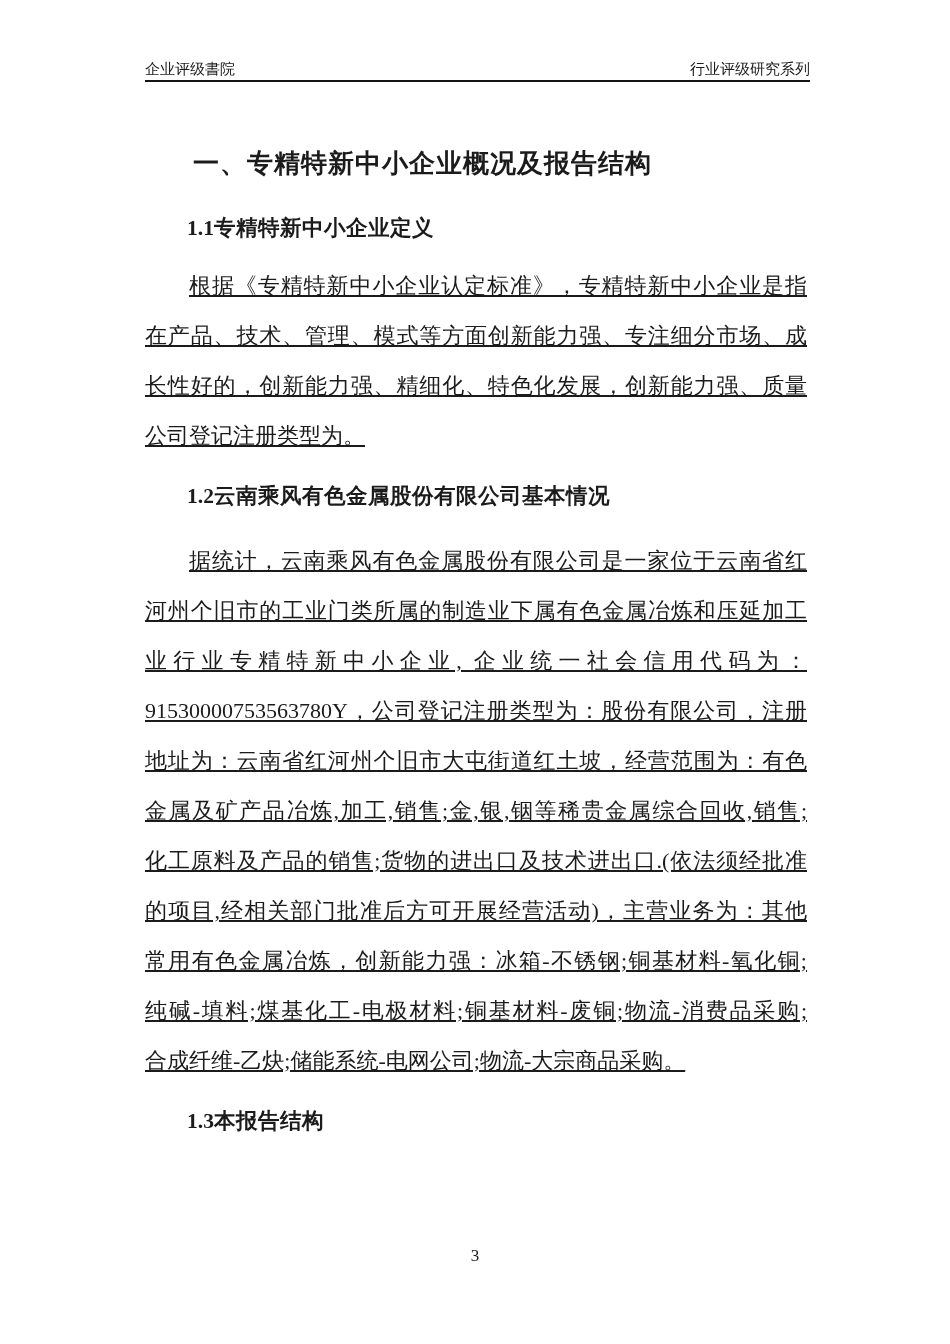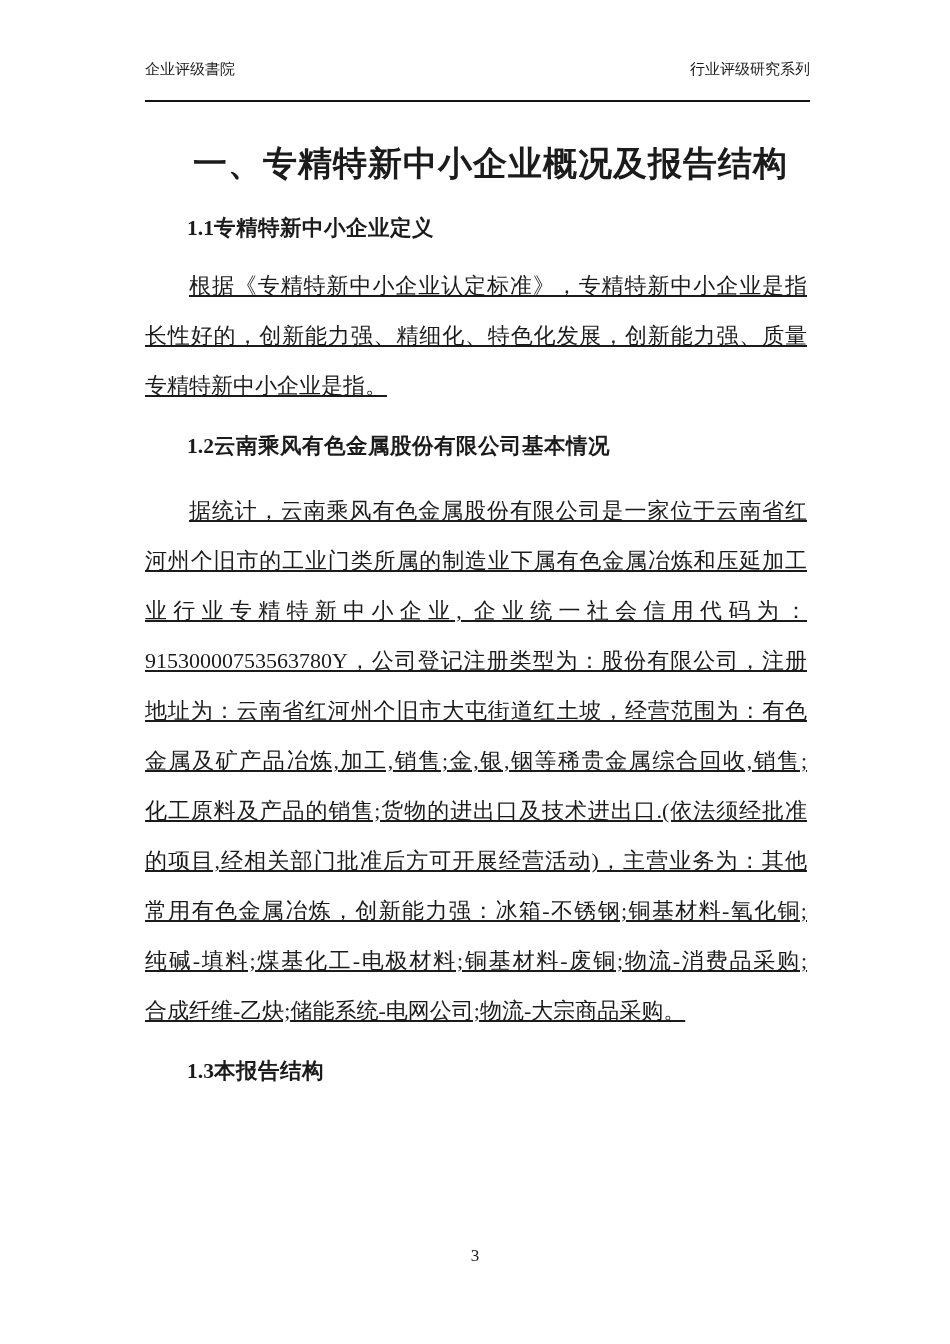--- a/index.html
+++ b/index.html
@@ -18,32 +18,32 @@
   }
   
   .header{
     position:absolute;
     left:145px;right:140px;top:58px;
     display:flex;justify-content:space-between;align-items:flex-end;
     font-family:"Liberation Sans","DejaVu Sans",sans-serif;
     font-size:15px;line-height:22px;
     color:var(--text);
     border-bottom:2.5px solid var(--rule);
-    padding-bottom:20px;
+    padding-bottom:0;
   }
   
   .content{
     position:absolute;
     left:145px;top:88px;width:662px;
   }
   .doc-title{
     margin:54px 0 0 48px;
     font-family:"Liberation Sans","DejaVu Sans",sans-serif;
     font-weight:bold;
-    font-size:34px;line-height:42px;
+    font-size:26px;line-height:42px;
     letter-spacing:1px;
     white-space:nowrap;
   }
   .sec-heading{
     margin:0 0 0 42px;
     font-weight:bold;
     font-size:21.5px;line-height:32px;
     white-space:nowrap;
   }
   .sec-heading .num{
@@ -89,22 +89,23 @@
 
   <div class="content">
 
     <div class="doc-title">一、专精特新中小企业概况及报告结构</div>
 
     <div class="sec-heading" id="h11">
       <span class="num">1.1</span><span class="txt">专精特新中小企业定义</span>
     </div>
     <div class="para" id="p1">
       <div class="tline first">根据《专精特新中小企业认定标准》，专精特新中小企业是指</div>
+      <div class="tline">在产品、技术、管理、模式等方面创新能力强、专注细分市场、成</div>
       <div class="tline">长性好的，创新能力强、精细化、特色化发展，创新能力强、质量</div>
-      <div class="tline last">专精特新中小企业是指。</div>
+      <div class="tline last">公司登记注册类型为。</div>
     </div>
 
     <div class="sec-heading" id="h12">
       <span class="num">1.2</span><span class="txt">云南乘风有色金属股份有限公司基本情况</span>
     </div>
     <div class="para" id="p2">
       <div class="tline first">据统计，云南乘风有色金属股份有限公司是一家位于云南省红</div>
       <div class="tline">河州个旧市的工业门类所属的制造业下属有色金属冶炼和压延加工</div>
       <div class="tline">业行业专精特新中小企业, 企业统一社会信用代码为：</div>
       <div class="tline">91530000753563780Y，公司登记注册类型为：股份有限公司，注册</div>

